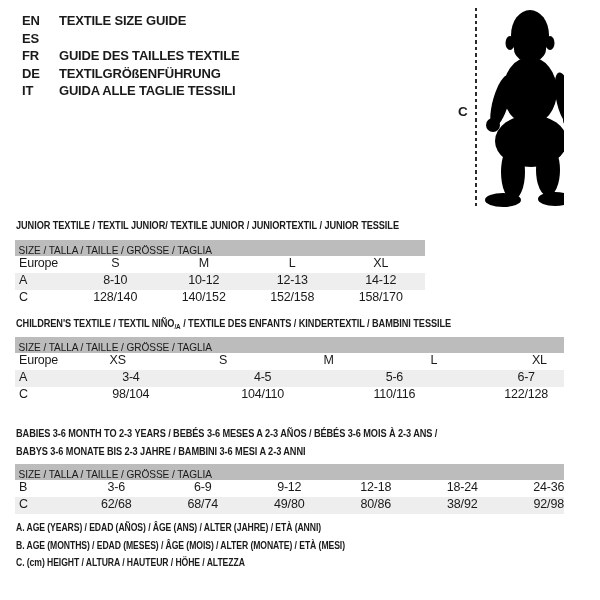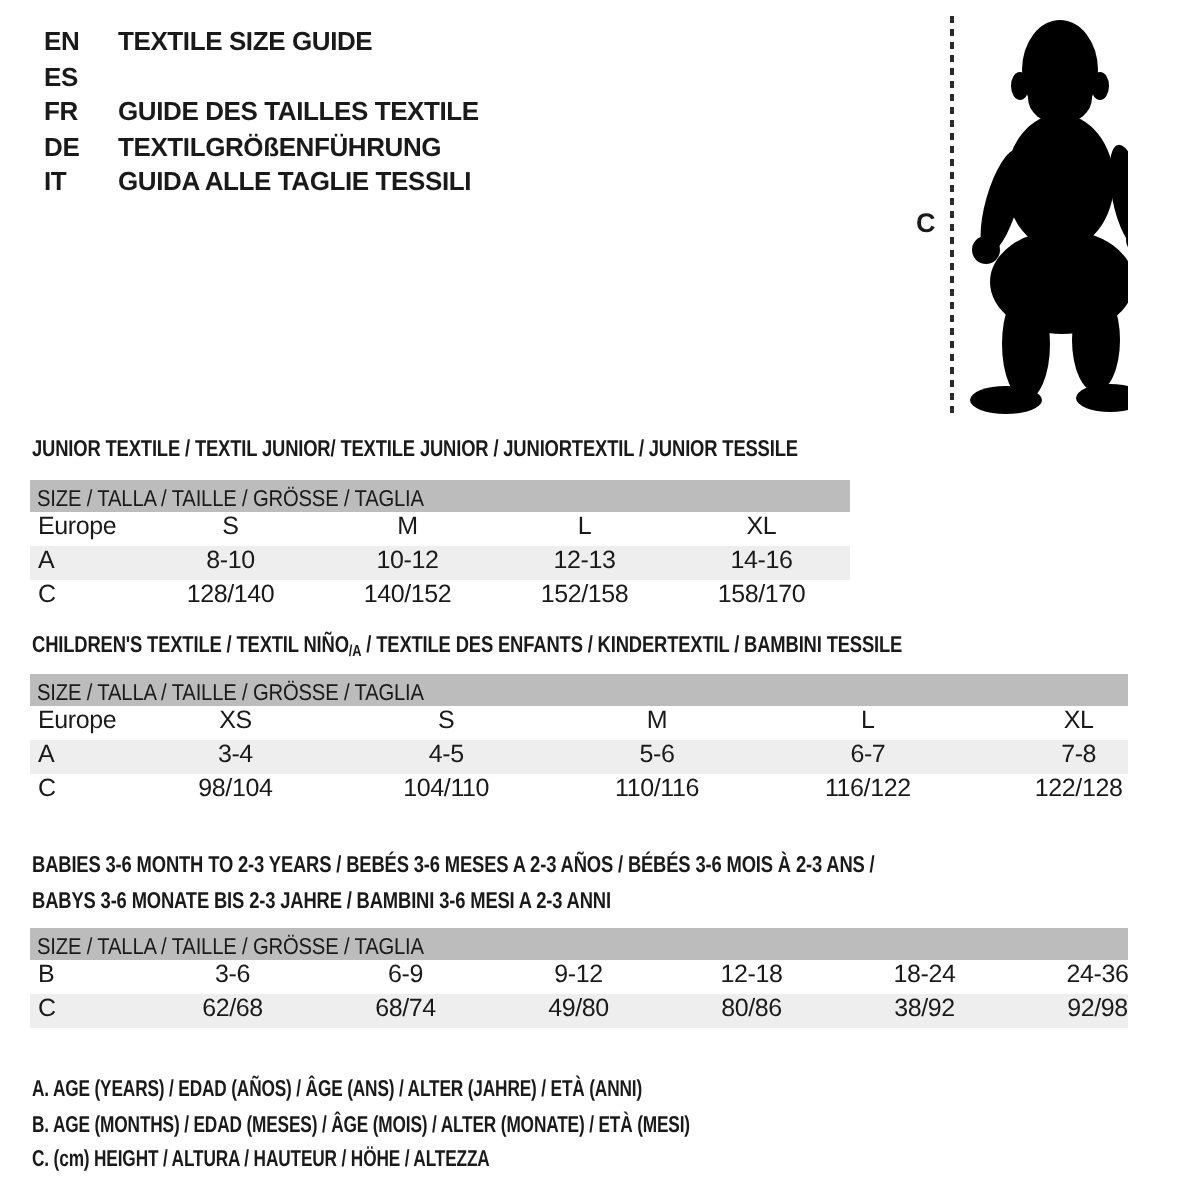--- a/index.html
+++ b/index.html
@@ -33,21 +33,21 @@
   .band-text{display:inline-block;font-size:11.5px;line-height:16px;padding-left:4px;
     letter-spacing:-0.1px;white-space:nowrap;transform:scaleX(0.88);transform-origin:0 50%;}
   .trow{display:flex;height:17px;align-items:flex-start;font-size:12.5px;letter-spacing:-0.2px;}
   .trow.alt{background:#eeeeee;}
   .rlabel{flex:none;padding-left:4px;text-align:left;}
   #tbl1 .rlabel{width:52px;}
   #tbl2 .rlabel{width:46px;}
   #tbl3 .rlabel{width:54px;}
   .dcell{flex:1;text-align:center;}
   
-  .notes{position:absolute;left:16px;top:537px;}
+  .notes{position:absolute;left:16px;top:519px;}
   .note-line{font-weight:700;font-size:11.5px;line-height:17.5px;letter-spacing:-0.1px;
     white-space:nowrap;transform:scaleX(0.75);transform-origin:0 50%;}
 </style>
 </head>
 <body>
 
 <div class="page">
 
   <div class="lang-list">
     <div class="lang-row">
@@ -102,21 +102,21 @@
       <div class="dcell">S</div>
       <div class="dcell">M</div>
       <div class="dcell">L</div>
       <div class="dcell">XL</div>
     </div>
     <div class="trow alt">
       <div class="rlabel">A</div>
       <div class="dcell">8-10</div>
       <div class="dcell">10-12</div>
       <div class="dcell">12-13</div>
-      <div class="dcell">14-16</div>
+      <div class="dcell">14-12</div>
     </div>
     <div class="trow">
       <div class="rlabel">C</div>
       <div class="dcell">128/140</div>
       <div class="dcell">140/152</div>
       <div class="dcell">152/158</div>
       <div class="dcell">158/170</div>
     </div>
   </div>
 
@@ -134,28 +134,26 @@
       <div class="dcell">M</div>
       <div class="dcell">L</div>
       <div class="dcell">XL</div>
     </div>
     <div class="trow alt">
       <div class="rlabel">A</div>
       <div class="dcell">3-4</div>
       <div class="dcell">4-5</div>
       <div class="dcell">5-6</div>
       <div class="dcell">6-7</div>
-      <div class="dcell">7-8</div>
     </div>
     <div class="trow">
       <div class="rlabel">C</div>
       <div class="dcell">98/104</div>
       <div class="dcell">104/110</div>
       <div class="dcell">110/116</div>
-      <div class="dcell">116/122</div>
       <div class="dcell">122/128</div>
     </div>
   </div>
 
   <div class="sec-title" id="title3">
     <div>BABIES 3-6 MONTH TO 2-3 YEARS / BEBÉS 3-6 MESES A 2-3 AÑOS / BÉBÉS 3-6 MOIS À 2-3 ANS /</div>
     <div>BABYS 3-6 MONATE BIS 2-3 JAHRE / BAMBINI 3-6 MESI A 2-3 ANNI</div>
   </div>
   <div class="tbl" id="tbl3">
     <div class="band">

